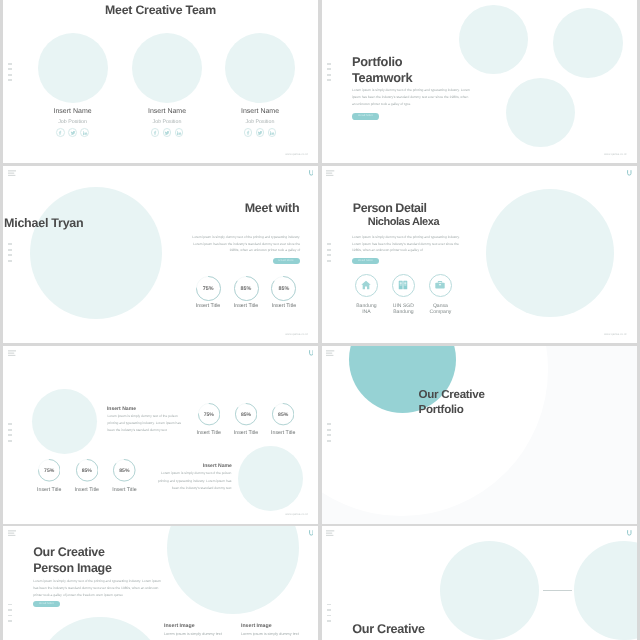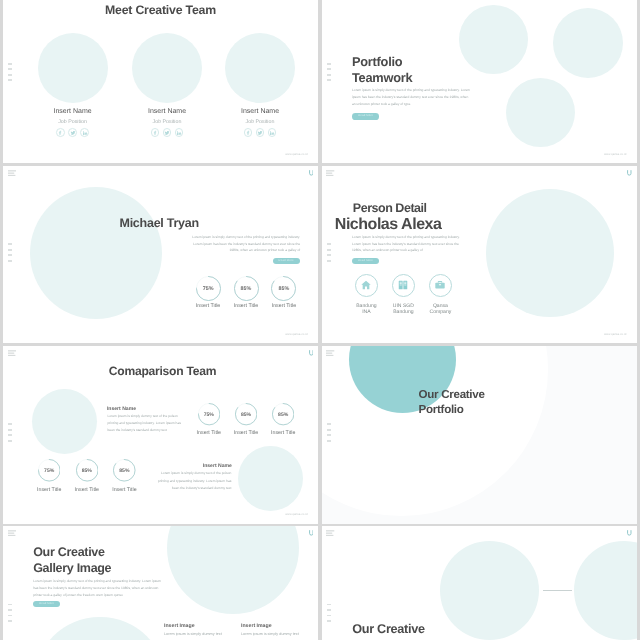--- a/index.html
+++ b/index.html
@@ -107,21 +107,22 @@
       <div class="dots" style="left:5.2px;top:77.7px">
         <i></i>
         <i></i>
         <i></i>
         <i></i>
       </div>
       <div class="wm" style="left:282.2px;top:166.7px;font-size:2.9px;letter-spacing:0.05px">www.qansa.co.id</div>
     </div>
 <div class="slide" style="left:3px;top:165.5px;width:315px;height:177.9px">
       <div class="circ" style="left:26.8px;top:21.8px;width:132px;height:132px"></div>
-      <div class="ttl" style="left:8px;top:50.4px;width:296.4px;text-align:center;font-size:12.5px;letter-spacing:-0.25px">Michael Tryan</div>
+      <div class="ttl" style="left:0px;top:35.1px;width:296.4px;text-align:right;font-size:12.5px;letter-spacing:-0.25px">Meet with</div>
+      <div class="ttl" style="left:1px;top:50.4px;width:296.4px;text-align:left;font-size:12.5px;letter-spacing:-0.25px">Michael Tryan</div>
       <div class="para" style="left:185px;top:68.4px;width:112.2px;font-size:3.3px;line-height:6.65px;text-align:right">Lorem ipsum is simply dummy text of the printing and typesetting industry. Lorem ipsum has been the industry's standard dummy text ever since the 1980s, when an unknown printer took a galley of</div>
       <div class="btn" style="left:269.6px;top:92.7px;width:27.1px;height:6.2px;border-radius:3.1px">
         <span style="font-size:2.7px;line-height:6.2px;display:block;letter-spacing:0.2px">Read More</span>
       </div>
       <svg style="position:absolute;left:192.6px;top:110.4px" width="25" height="25" viewBox="0 0 25 25">
         <circle cx="12.5" cy="12.5" r="12.05" fill="none" stroke="#f3f8f8" stroke-width="0.9"></circle>
         <circle cx="12.5" cy="12.5" r="12.05" fill="none" stroke="#a8cdce" stroke-width="0.9" stroke-linecap="round" stroke-dasharray="56.7843 18.9281" transform="rotate(-90 12.5 12.5)"></circle>
       </svg>
       <div class="ringv" style="left:185.1px;top:120px;width:40px;font-size:5.4px">75%</div>
       <div class="ringl" style="left:180.1px;top:137.7px;width:50px;font-size:5.3px;text-align:center">Insert Title</div>
@@ -149,21 +150,21 @@
         <rect x="0" y="16.2" width="25" height="4.2" fill="#d7dbdb"></rect>
       </svg>
       <svg style="position:absolute;left:305.7px;top:4px" width="4.6" height="6.3" viewBox="0 0 10 13.7">
         <path d="M1.3 0.4 L1.3 7.4 A3.7 3.7 0 0 0 8.7 7.4 L8.7 0.4" fill="none" stroke="#8cc5c8" stroke-width="2.1" stroke-linecap="butt"></path>
       </svg>
       <div class="wm" style="left:282.2px;top:166.7px;font-size:2.9px;letter-spacing:0.05px">www.qansa.co.id</div>
     </div>
 <div class="slide" style="left:321.8px;top:165.5px;width:315px;height:177.9px">
       <div class="circ" style="left:164.1px;top:23.4px;width:128.2px;height:128.2px"></div>
       <div class="ttl" style="left:31px;top:35.1px;font-size:12.5px;letter-spacing:-0.47px">Person Detail</div>
-      <div class="ttl" style="left:13px;top:50.9px;font-size:16px;letter-spacing:-0.47px">Nicholas Alexa</div>
+      <div class="ttl" style="left:46px;top:50.9px;font-size:11px;letter-spacing:-0.47px">Nicholas Alexa</div>
       <div class="para" style="left:30.2px;top:68.4px;width:112.2px;font-size:3.3px;line-height:6.65px">Lorem ipsum is simply dummy text of the printing and typesetting industry. Lorem ipsum has been the industry's standard dummy text ever since the 1980s, when an unknown printer took a galley of</div>
       <div class="btn" style="left:30.2px;top:92.7px;width:27.1px;height:6.2px;border-radius:3.1px">
         <span style="font-size:2.7px;line-height:6.2px;display:block;letter-spacing:0.2px">Read More</span>
       </div>
       <div class="fic" style="left:32.8px;top:108.2px;width:23.6px;height:23.6px">
         <svg width="10.856" height="10.856" viewBox="0 0 24 24">
           <path d="M12 2.6 1.6 11.3h3v10.1h5.1v-6.1h4.6v6.1h5.1V11.3h3z" fill="#9ed5d6"></path>
         </svg>
       </div>
       <div class="fl" style="left:19.6px;top:137.1px;width:50px;font-size:5.1px">Bandung</div>
@@ -203,21 +204,20 @@
         <rect x="0" y="16.2" width="25" height="4.2" fill="#d7dbdb"></rect>
       </svg>
       <svg style="position:absolute;left:305.7px;top:4px" width="4.6" height="6.3" viewBox="0 0 10 13.7">
         <path d="M1.3 0.4 L1.3 7.4 A3.7 3.7 0 0 0 8.7 7.4 L8.7 0.4" fill="none" stroke="#8cc5c8" stroke-width="2.1" stroke-linecap="butt"></path>
       </svg>
       <div class="wm" style="left:282.2px;top:166.7px;font-size:2.9px;letter-spacing:0.05px">www.qansa.co.id</div>
     </div>
 <div class="slide" style="left:3px;top:345.7px;width:315px;height:177.9px">
       <div class="circ" style="left:29.3px;top:42.9px;width:65px;height:65px"></div>
       <div class="circ" style="left:234.6px;top:99.9px;width:65px;height:65px"></div>
-      <div class="ttl" style="left:2px;top:18px;width:315px;text-align:center;font-size:12.1px;letter-spacing:-0.25px">Comaparison Team</div>
       <div class="bn" style="left:103.9px;top:60.3px;font-size:5.1px">Insert Name</div>
       <div class="para" style="left:104.5px;top:67.3px;width:81.5px;font-size:3.3px;line-height:7.05px">Lorem ipsum is simply dummy text of the poison printing and typesetting industry. Lorem ipsum has been the industry's standard dummy text</div>
       <svg style="position:absolute;left:194.65px;top:57.55px" width="22.3" height="22.3" viewBox="0 0 22.3 22.3">
         <circle cx="11.15" cy="11.15" r="10.725" fill="none" stroke="#f3f8f8" stroke-width="0.85"></circle>
         <circle cx="11.15" cy="11.15" r="10.725" fill="none" stroke="#a8cdce" stroke-width="0.85" stroke-linecap="round" stroke-dasharray="50.5404 16.8468" transform="rotate(-90 11.15 11.15)"></circle>
       </svg>
       <div class="ringv" style="left:185.8px;top:66.3px;width:40px;font-size:5.1px">75%</div>
       <div class="ringl" style="left:180.8px;top:84.8px;width:50px;font-size:5.3px;text-align:center">Insert Title</div>
       <svg style="position:absolute;left:231.85px;top:57.55px" width="22.3" height="22.3" viewBox="0 0 22.3 22.3">
         <circle cx="11.15" cy="11.15" r="10.725" fill="none" stroke="#f3f8f8" stroke-width="0.85"></circle>
@@ -281,21 +281,21 @@
       <svg style="position:absolute;left:4.6px;top:4.1px" width="8.3" height="6.3" viewBox="0 0 28 21">
         <rect x="0" y="0.6" width="28" height="4.2" fill="#d7dbdb"></rect>
         <rect x="0" y="8.4" width="21" height="4.2" fill="#d7dbdb"></rect>
         <rect x="0" y="16.2" width="25" height="4.2" fill="#d7dbdb"></rect>
       </svg>
     </div>
 <div class="slide" style="left:3px;top:525.9px;width:315px;height:177.9px">
       <div class="circ" style="left:164.2px;top:-44.1px;width:131.9px;height:131.9px"></div>
       <div class="circ" style="left:30.7px;top:90.7px;width:131.9px;height:131.9px"></div>
       <div class="ttl" style="left:30.2px;top:19.4px;font-size:12.5px;letter-spacing:-0.3px">Our Creative</div>
-      <div class="ttl" style="left:30.2px;top:35.1px;font-size:12.5px;letter-spacing:-0.3px">Gallery Image</div>
+      <div class="ttl" style="left:30.2px;top:35.1px;font-size:12.5px;letter-spacing:-0.3px">Person Image</div>
       <div class="para" style="left:30.2px;top:51.9px;width:131px;font-size:3.3px;line-height:7.25px">Lorem ipsum is simply dummy text of the printing and typesetting industry. Lorem ipsum has been the industry's standard dummy text ever since the 1980s, when an unknown printer took a galley of jonsen the freedom  orem ipsum qunso</div>
       <div class="btn" style="left:30.2px;top:75px;width:27.1px;height:6.2px;border-radius:3.1px">
         <span style="font-size:2.7px;line-height:6.2px;display:block;letter-spacing:0.2px">Read More</span>
       </div>
       <div class="bn" style="left:161px;top:96.8px;font-size:5.2px">Insert Image</div>
       <div class="para" style="left:161px;top:105.5px;width:70px;font-size:3.78px;line-height:6.6px">Lorem ipsum is simply dummy text</div>
       <div class="bn" style="left:238px;top:96.8px;font-size:5.2px">Insert Image</div>
       <div class="para" style="left:238px;top:105.5px;width:70px;font-size:3.78px;line-height:6.6px">Lorem ipsum is simply dummy text</div>
       <div class="dots" style="left:5.2px;top:77.7px">
         <i></i>

